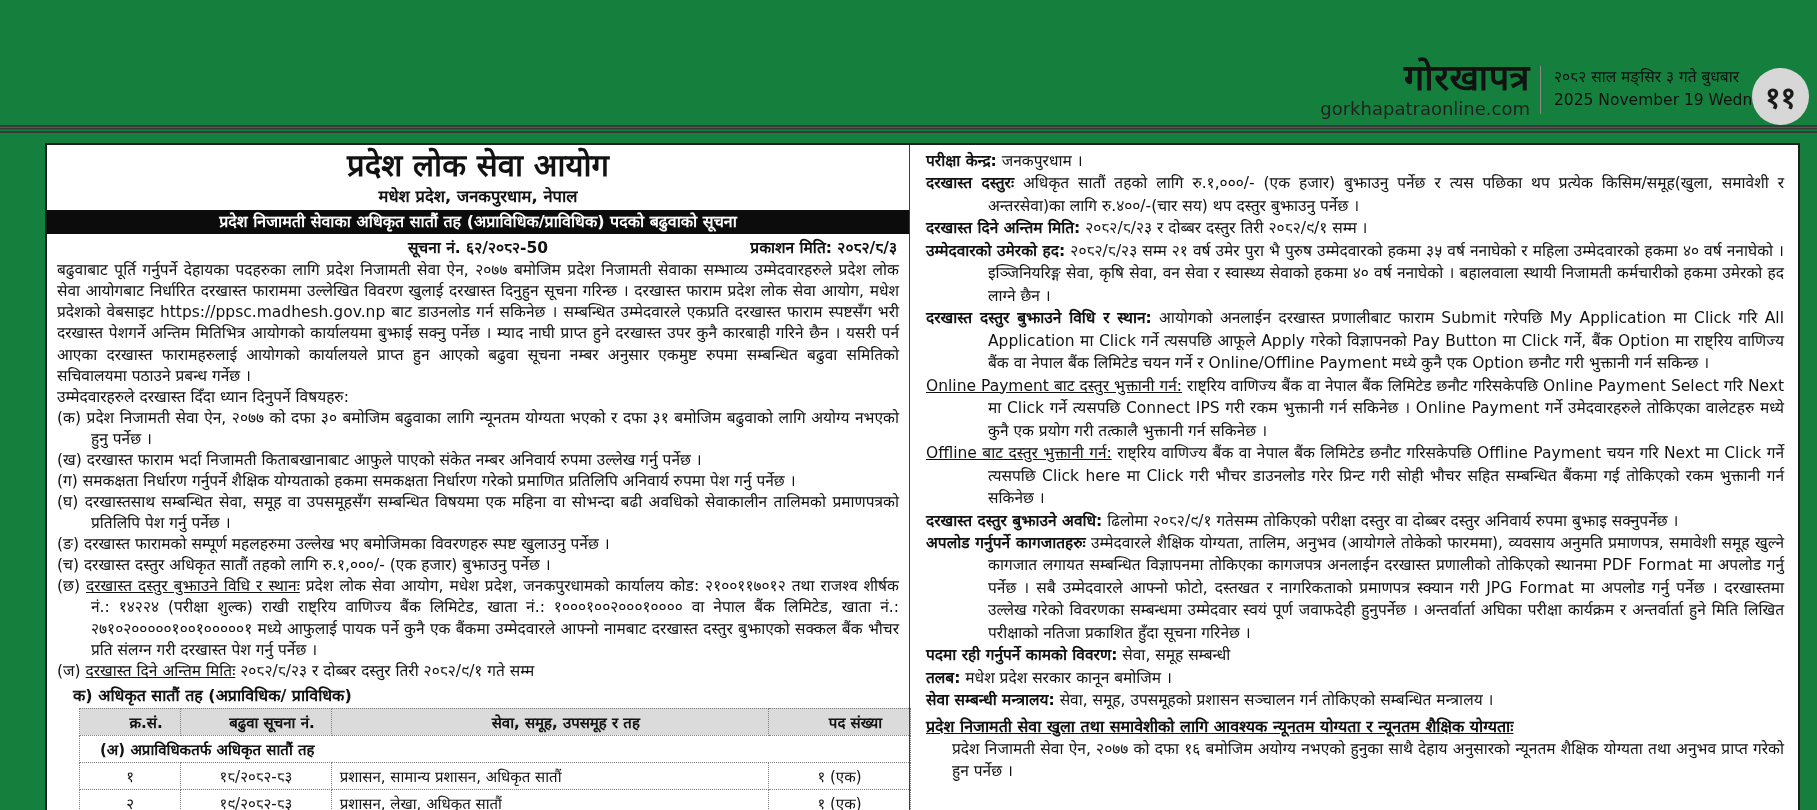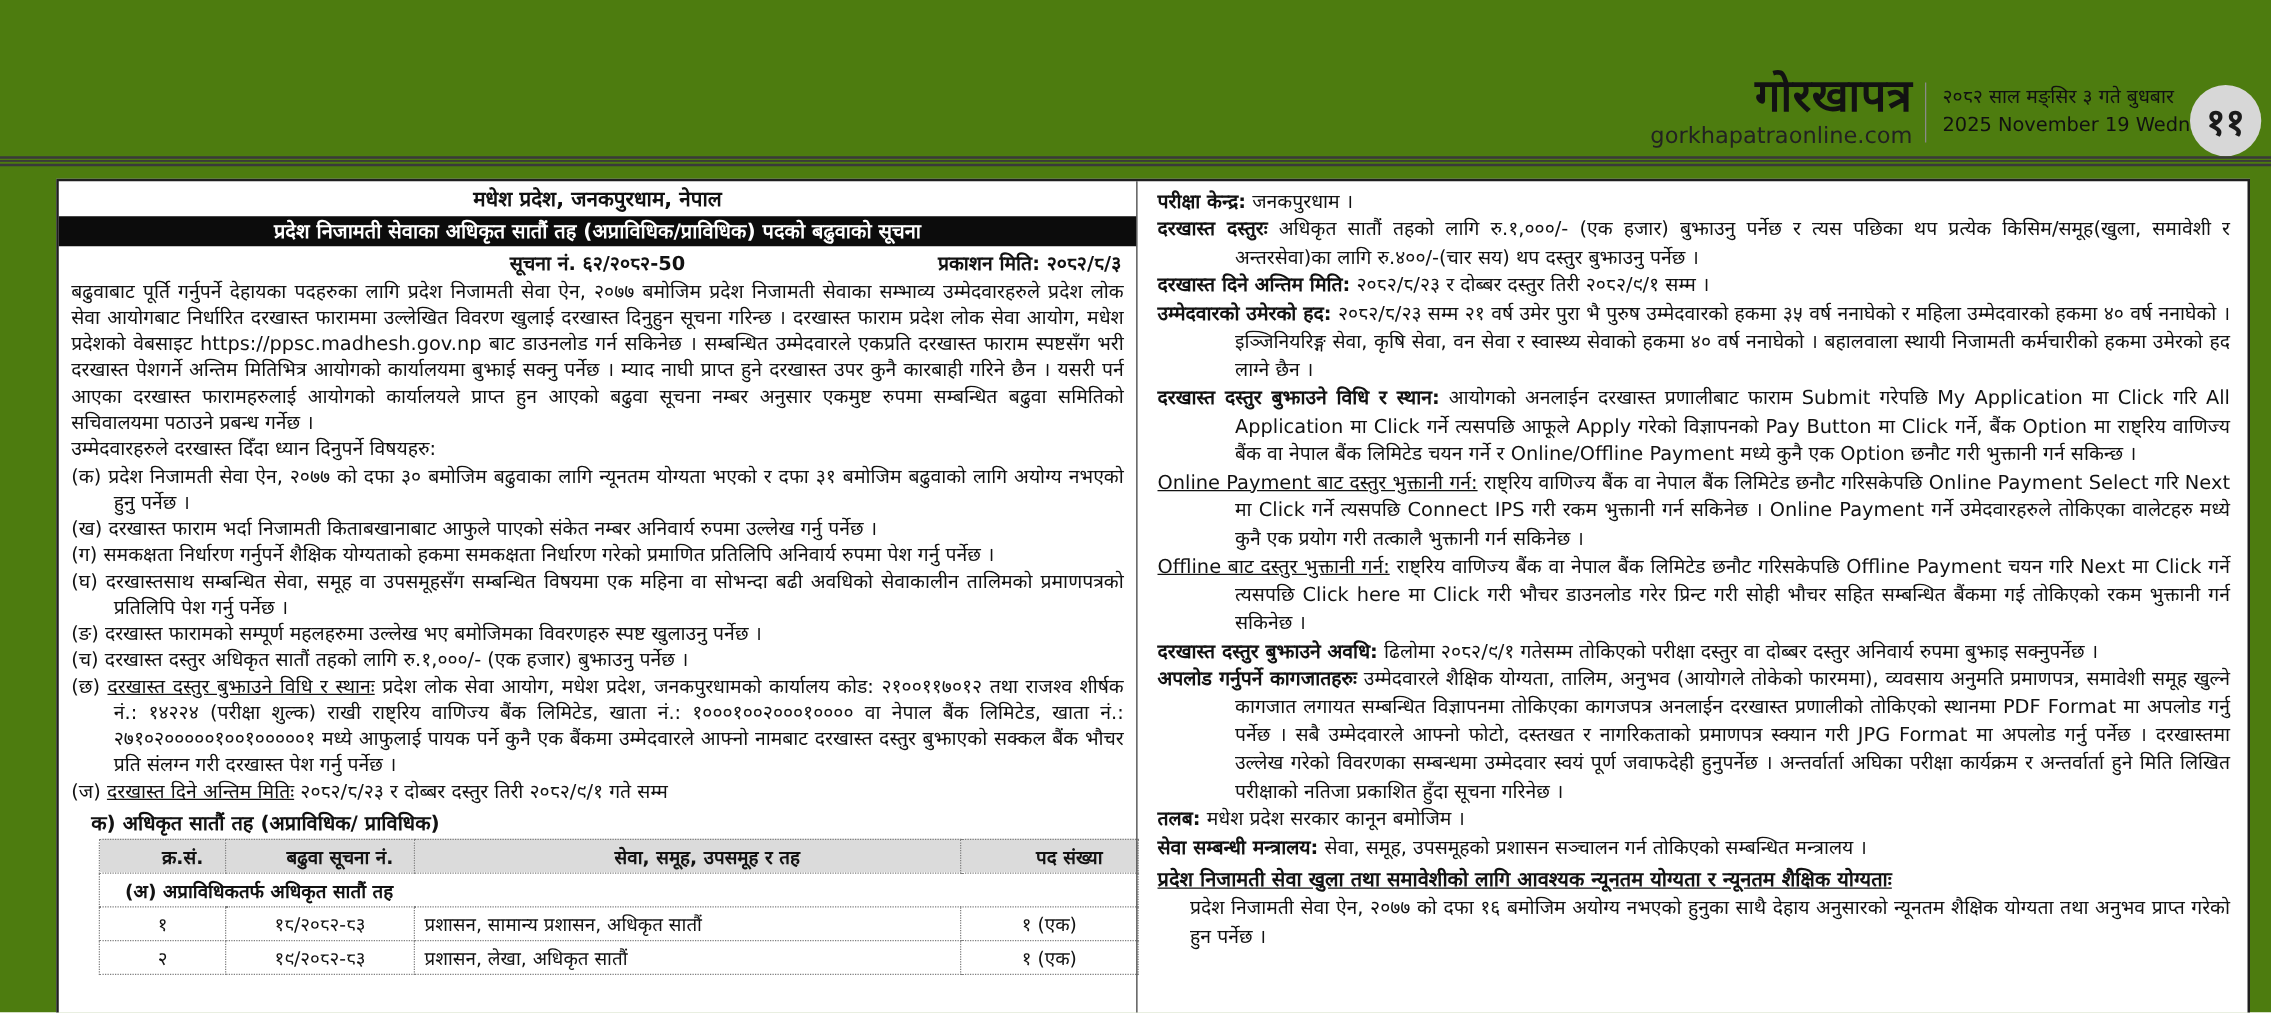--- a/index.html
+++ b/index.html
@@ -1,21 +1,21 @@
 <!DOCTYPE html>
 <html lang="ne"><head>
 <meta charset="utf-8">
 <style>
   html,body{margin:0;padding:0;background:#ffffff;}
   body{
     width:1817px;height:810px;overflow:hidden;
     font-family:"DejaVu Sans","Liberation Sans",sans-serif;
     color:#121212;
   }
-  .page{position:relative;width:1817px;height:810px;background:#4d7c0f;}
+  .page{position:relative;width:1817px;height:810px;background:#15803d;}
 
   
   .masthead{position:absolute;top:0;left:0;width:100%;height:124px;}
   .brand{position:absolute;top:60px;right:287px;width:300px;text-align:right;}
   .brand .name{font-size:36px;font-weight:bold;letter-spacing:0.5px;line-height:1.0;}
   .brand .site{font-size:18px;color:#222;margin-top:2px;}
   .mast-divider{position:absolute;left:1540px;top:66px;height:48px;width:1px;background:#8a8a8a;}
   .date-block{position:absolute;left:1554px;top:66px;font-size:15.5px;line-height:1.5;color:#111;}
   .page-badge{
     position:absolute;left:1752px;top:68px;width:57px;height:57px;border-radius:50%;
@@ -82,20 +82,21 @@
       <div>२०८२ साल मङ्सिर ३ गते बुधबार</div>
       <div>2025 November 19 Wednesday</div>
     </div>
     <div class="page-badge">११</div>
   </div>
   <div class="top-rule"></div>
 
   <div class="notice-box">
 
     <div class="col-left">
+      <h1 class="org-title">प्रदेश लोक सेवा आयोग</h1>
       <div class="org-address">मधेश प्रदेश, जनकपुरधाम, नेपाल</div>
       <div class="banner">प्रदेश निजामती सेवाका  अधिकृत सातौं तह (अप्राविधिक/प्राविधिक) पदको बढुवाको  सूचना</div>
       <div class="notice-line">
         <span>सूचना नं. ६२/२०८२-50</span>
         <span class="pub">प्रकाशन मिति: २०८२/८/३</span>
       </div>
       <p class="body-text">बढुवाबाट पूर्ति गर्नुपर्ने देहायका पदहरुका लागि प्रदेश निजामती सेवा ऐन, २०७७ बमोजिम प्रदेश निजामती सेवाका सम्भाव्य उम्मेदवारहरुले प्रदेश लोक सेवा आयोगबाट निर्धारित दरखास्त फाराममा उल्लेखित विवरण खुलाई दरखास्त दिनुहुन सूचना गरिन्छ । दरखास्त फाराम प्रदेश लोक सेवा आयोग, मधेश प्रदेशको वेबसाइट https://ppsc.madhesh.gov.np बाट डाउनलोड गर्न सकिनेछ । सम्बन्धित उम्मेदवारले एकप्रति दरखास्त फाराम स्पष्टसँग भरी दरखास्त पेशगर्ने अन्तिम मितिभित्र आयोगको कार्यालयमा बुझाई सक्नु पर्नेछ । म्याद नाघी प्राप्त हुने दरखास्त उपर कुनै कारबाही गरिने छैन । यसरी पर्न आएका दरखास्त फारामहरुलाई आयोगको कार्यालयले प्राप्त हुन आएको बढुवा सूचना नम्बर अनुसार एकमुष्ट रुपमा सम्बन्धित बढुवा समितिको सचिवालयमा पठाउने प्रबन्ध गर्नेछ ।</p>
       <p class="body-text">उम्मेदवारहरुले दरखास्त दिँदा ध्यान दिनुपर्ने विषयहरु:</p>
 
       <p class="point"><span>(क)</span> <span>प्रदेश निजामती सेवा ऐन, २०७७ को दफा ३० बमोजिम बढुवाका लागि न्यूनतम योग्यता भएको र दफा ३१ बमोजिम बढुवाको लागि अयोग्य नभएको हुनु पर्नेछ ।</span></p>
@@ -144,20 +145,21 @@
     <div class="col-right">
       <p class="rp"><b>परीक्षा केन्द्र:</b> <span>जनकपुरधाम ।</span></p>
       <p class="rp"><b>दरखास्त दस्तुरः</b> <span>अधिकृत सातौं तहको लागि रु.१,०००/- (एक हजार) बुझाउनु पर्नेछ र त्यस पछिका थप प्रत्येक किसिम/समूह(खुला, समावेशी र अन्तरसेवा)का लागि रु.४००/-(चार सय) थप दस्तुर बुझाउनु पर्नेछ ।</span></p>
       <p class="rp"><b>दरखास्त दिने अन्तिम मिति:</b> <span>२०८२/८/२३ र दोब्बर दस्तुर तिरी २०८२/९/१ सम्म ।</span></p>
       <p class="rp"><b>उम्मेदवारको उमेरको हद:</b> <span>२०८२/८/२३ सम्म २१ वर्ष उमेर पुरा भै पुरुष उम्मेदवारको हकमा ३५ वर्ष ननाघेको र महिला उम्मेदवारको हकमा ४० वर्ष ननाघेको । इञ्जिनियरिङ्ग सेवा, कृषि सेवा, वन सेवा र स्वास्थ्य सेवाको हकमा ४० वर्ष ननाघेको । बहालवाला स्थायी निजामती कर्मचारीको हकमा उमेरको हद लाग्ने छैन ।</span></p>
       <p class="rp"><b>दरखास्त दस्तुर बुझाउने विधि र स्थान:</b> <span>आयोगको अनलाईन दरखास्त प्रणालीबाट फाराम Submit गरेपछि My Application मा Click गरि All Application मा Click गर्ने त्यसपछि आफूले Apply गरेको विज्ञापनको Pay Button मा Click गर्ने, बैंक Option मा राष्ट्रिय वाणिज्य बैंक वा नेपाल बैंक लिमिटेड चयन गर्ने र Online/Offline Payment मध्ये कुनै एक Option छनौट गरी भुक्तानी गर्न सकिन्छ ।</span></p>
       <p class="rp"><span class="u">Online Payment बाट दस्तुर भुक्तानी गर्न:</span> <span>राष्ट्रिय वाणिज्य बैंक वा नेपाल बैंक लिमिटेड छनौट गरिसकेपछि Online Payment Select गरि Next मा Click गर्ने त्यसपछि Connect IPS गरी रकम भुक्तानी गर्न सकिनेछ । Online Payment गर्ने उमेदवारहरुले तोकिएका वालेटहरु मध्ये कुनै एक प्रयोग गरी तत्कालै भुक्तानी गर्न सकिनेछ ।</span></p>
       <p class="rp"><span class="u">Offline बाट दस्तुर भुक्तानी गर्न:</span> <span>राष्ट्रिय वाणिज्य बैंक वा नेपाल बैंक लिमिटेड छनौट गरिसकेपछि Offline Payment चयन गरि Next मा Click गर्ने त्यसपछि Click here मा Click गरी भौचर डाउनलोड गरेर प्रिन्ट गरी सोही भौचर सहित सम्बन्धित बैंकमा गई तोकिएको रकम भुक्तानी गर्न सकिनेछ ।</span></p>
       <p class="rp"><b>दरखास्त दस्तुर बुझाउने अवधि:</b> <span>ढिलोमा २०८२/९/१ गतेसम्म तोकिएको परीक्षा दस्तुर वा दोब्बर दस्तुर अनिवार्य रुपमा बुझाइ सक्नुपर्नेछ ।</span></p>
       <p class="rp"><b>अपलोड गर्नुपर्ने कागजातहरुः</b> <span>उम्मेदवारले शैक्षिक योग्यता, तालिम, अनुभव (आयोगले तोकेको फारममा), व्यवसाय अनुमति प्रमाणपत्र, समावेशी समूह खुल्ने कागजात लगायत सम्बन्धित विज्ञापनमा तोकिएका कागजपत्र अनलाईन दरखास्त प्रणालीको तोकिएको स्थानमा PDF Format मा अपलोड गर्नु पर्नेछ । सबै उम्मेदवारले आफ्नो फोटो, दस्तखत र नागरिकताको प्रमाणपत्र स्क्यान गरी JPG Format मा अपलोड गर्नु पर्नेछ । दरखास्तमा उल्लेख गरेको विवरणका सम्बन्धमा उम्मेदवार स्वयं पूर्ण जवाफदेही हुनुपर्नेछ । अन्तर्वार्ता अघिका परीक्षा कार्यक्रम र अन्तर्वार्ता हुने मिति लिखित परीक्षाको नतिजा प्रकाशित हुँदा सूचना गरिनेछ ।</span></p>
+      <p class="rp"><b>पदमा रही गर्नुपर्ने कामको विवरण:</b> <span>सेवा, समूह सम्बन्धी</span></p>
       <p class="rp"><b>तलब:</b> <span>मधेश प्रदेश सरकार कानून बमोजिम ।</span></p>
       <p class="rp"><b>सेवा सम्बन्धी मन्त्रालय:</b> <span>सेवा, समूह, उपसमूहको प्रशासन सञ्चालन गर्न तोकिएको सम्बन्धित मन्त्रालय ।</span></p>
       <div class="mq-heading">प्रदेश निजामती सेवा खुला तथा समावेशीको लागि आवश्यक न्यूनतम योग्यता र न्यूनतम शैक्षिक योग्यताः</div>
       <p class="mq-text">प्रदेश निजामती सेवा ऐन, २०७७ को दफा १६ बमोजिम अयोग्य नभएको हुनुका साथै देहाय अनुसारको न्यूनतम शैक्षिक योग्यता तथा अनुभव प्राप्त गरेको हुन पर्नेछ ।</p>
     </div>
 
   </div>
 </div>
 
 </body></html>

